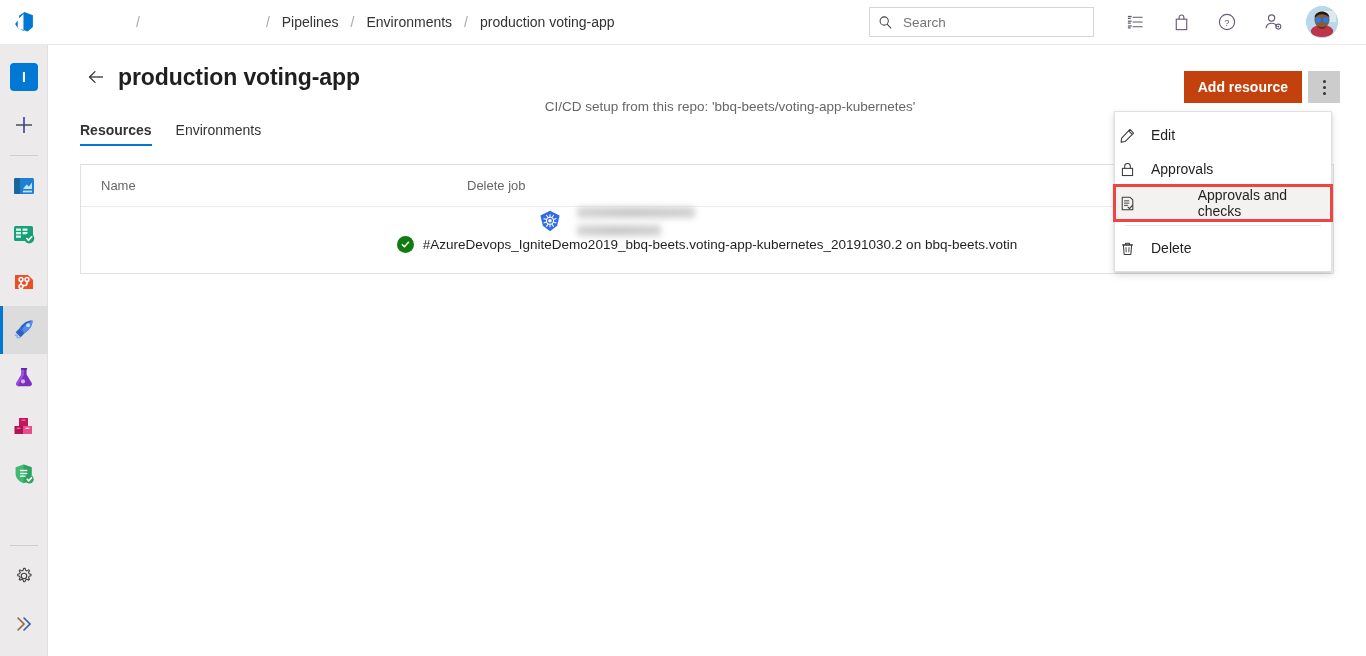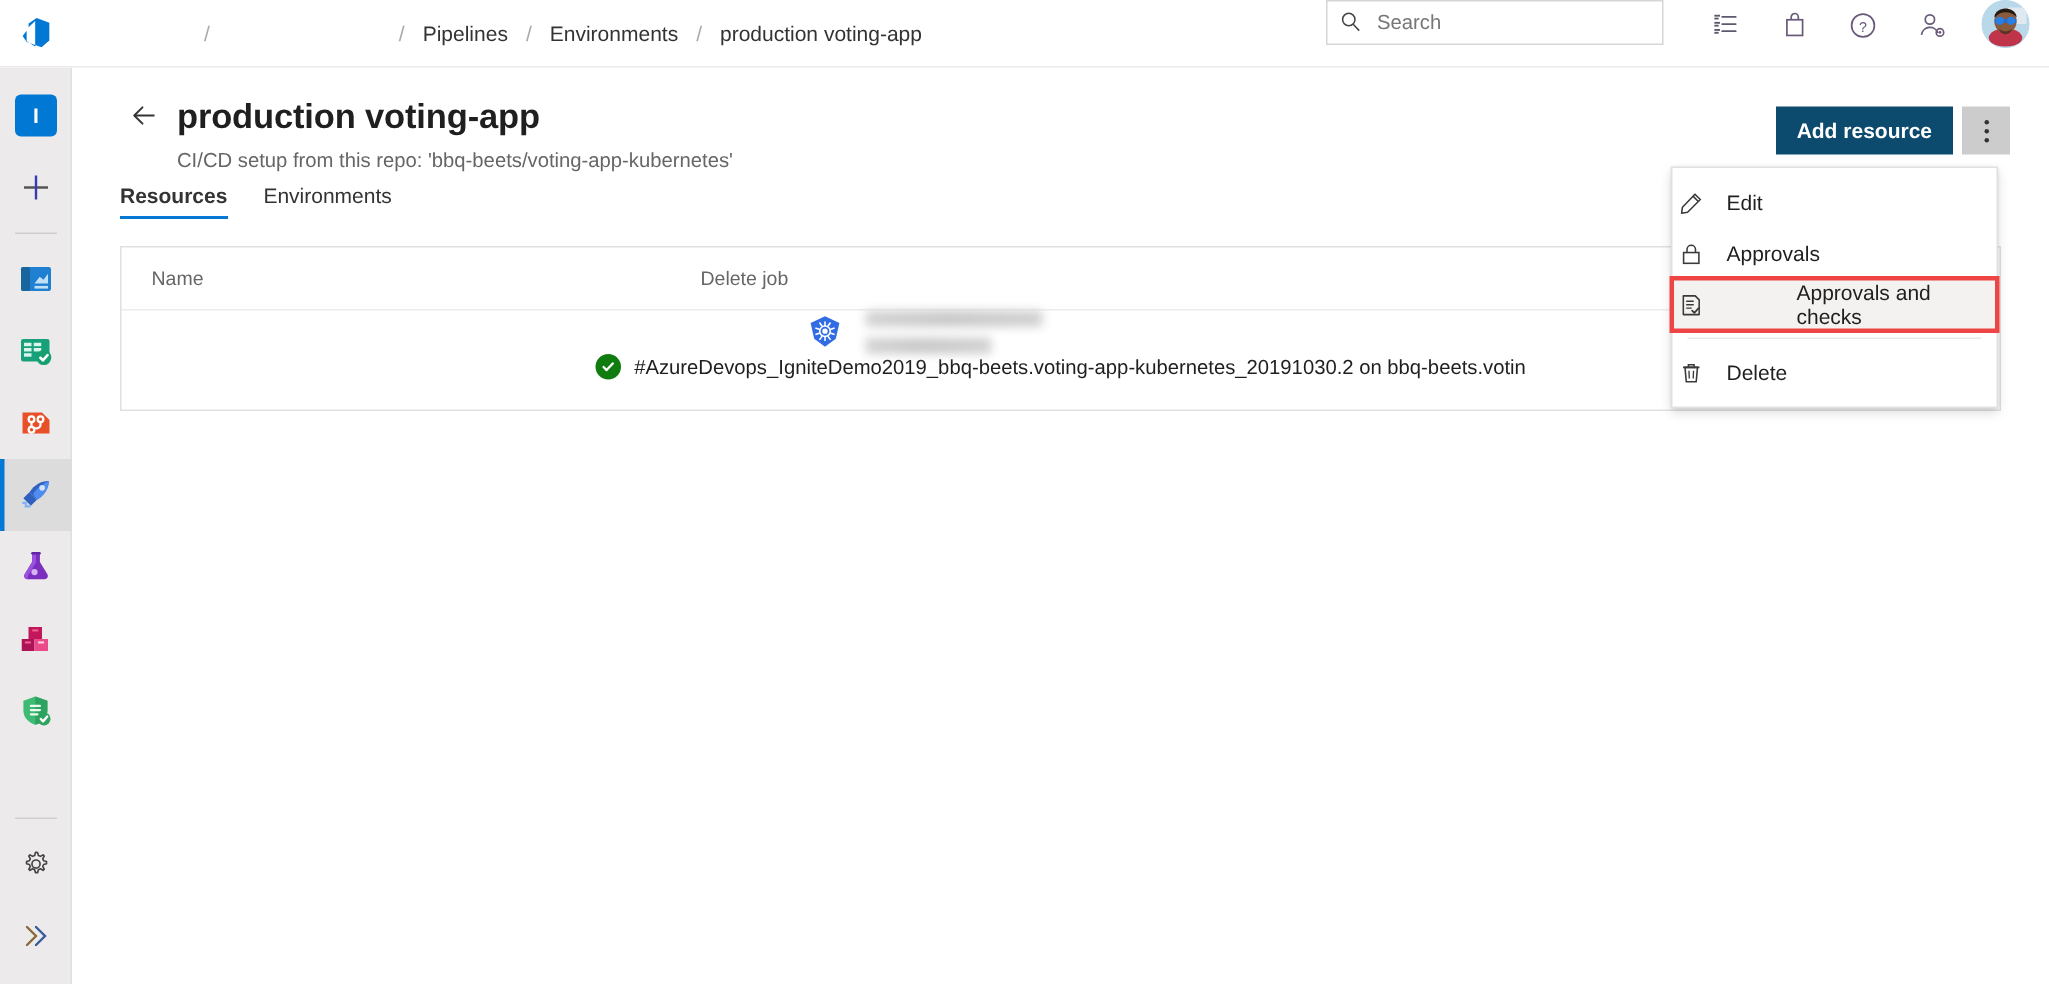--- a/index.html
+++ b/index.html
@@ -51,23 +51,23 @@
     position: absolute;
     left: 8px; right: 8px; top: 15px; height: 14px;
     background: linear-gradient(90deg,#d9d9d9,#cfcfcf 40%,#d6d6d6 70%,#dedede);
     filter: blur(3px);
     border-radius: 2px;
   }
   .crumb-sep { color: #aaa; font-size: 14px; padding: 0 2px; }
 
   .topbar-right {
     margin-left: auto;
-    display: flex; 
+    display: flex; align-items: center;
     height: 45px;
-    padding-right: 13px;
+    padding-right: 28px;
   }
   .searchbox {
     width: 225px; height: 30px;
     border: 1px solid #d6d6d6;
     background: #fff;
     display: flex; align-items: center;
     padding: 0 8px;
     margin-right: 18px;
   }
   .searchbox input {
@@ -153,28 +153,29 @@
   .page-title {
     font-size: 23px;
     font-weight: bold;
     color: #1f1f1f;
     letter-spacing: -0.1px;
   }
   .page-sub {
     font-size: 13.5px;
     color: #666;
     margin: 6px 0 0 38px;
+    text-align: center;
   }
   .head-actions {
     position: absolute;
     right: 26px; top: 26px;
     display: flex; align-items: center;
   }
   .btn-primary {
-    background: #0c4a6e;
+    background: #c2410c;
     color: #fff;
     border: 0;
     height: 32px;
     padding: 0 14px;
     font-size: 14px;
     font-weight: bold;
     font-family: "Liberation Sans", sans-serif;
     cursor: pointer;
   }
   .btn-more {

